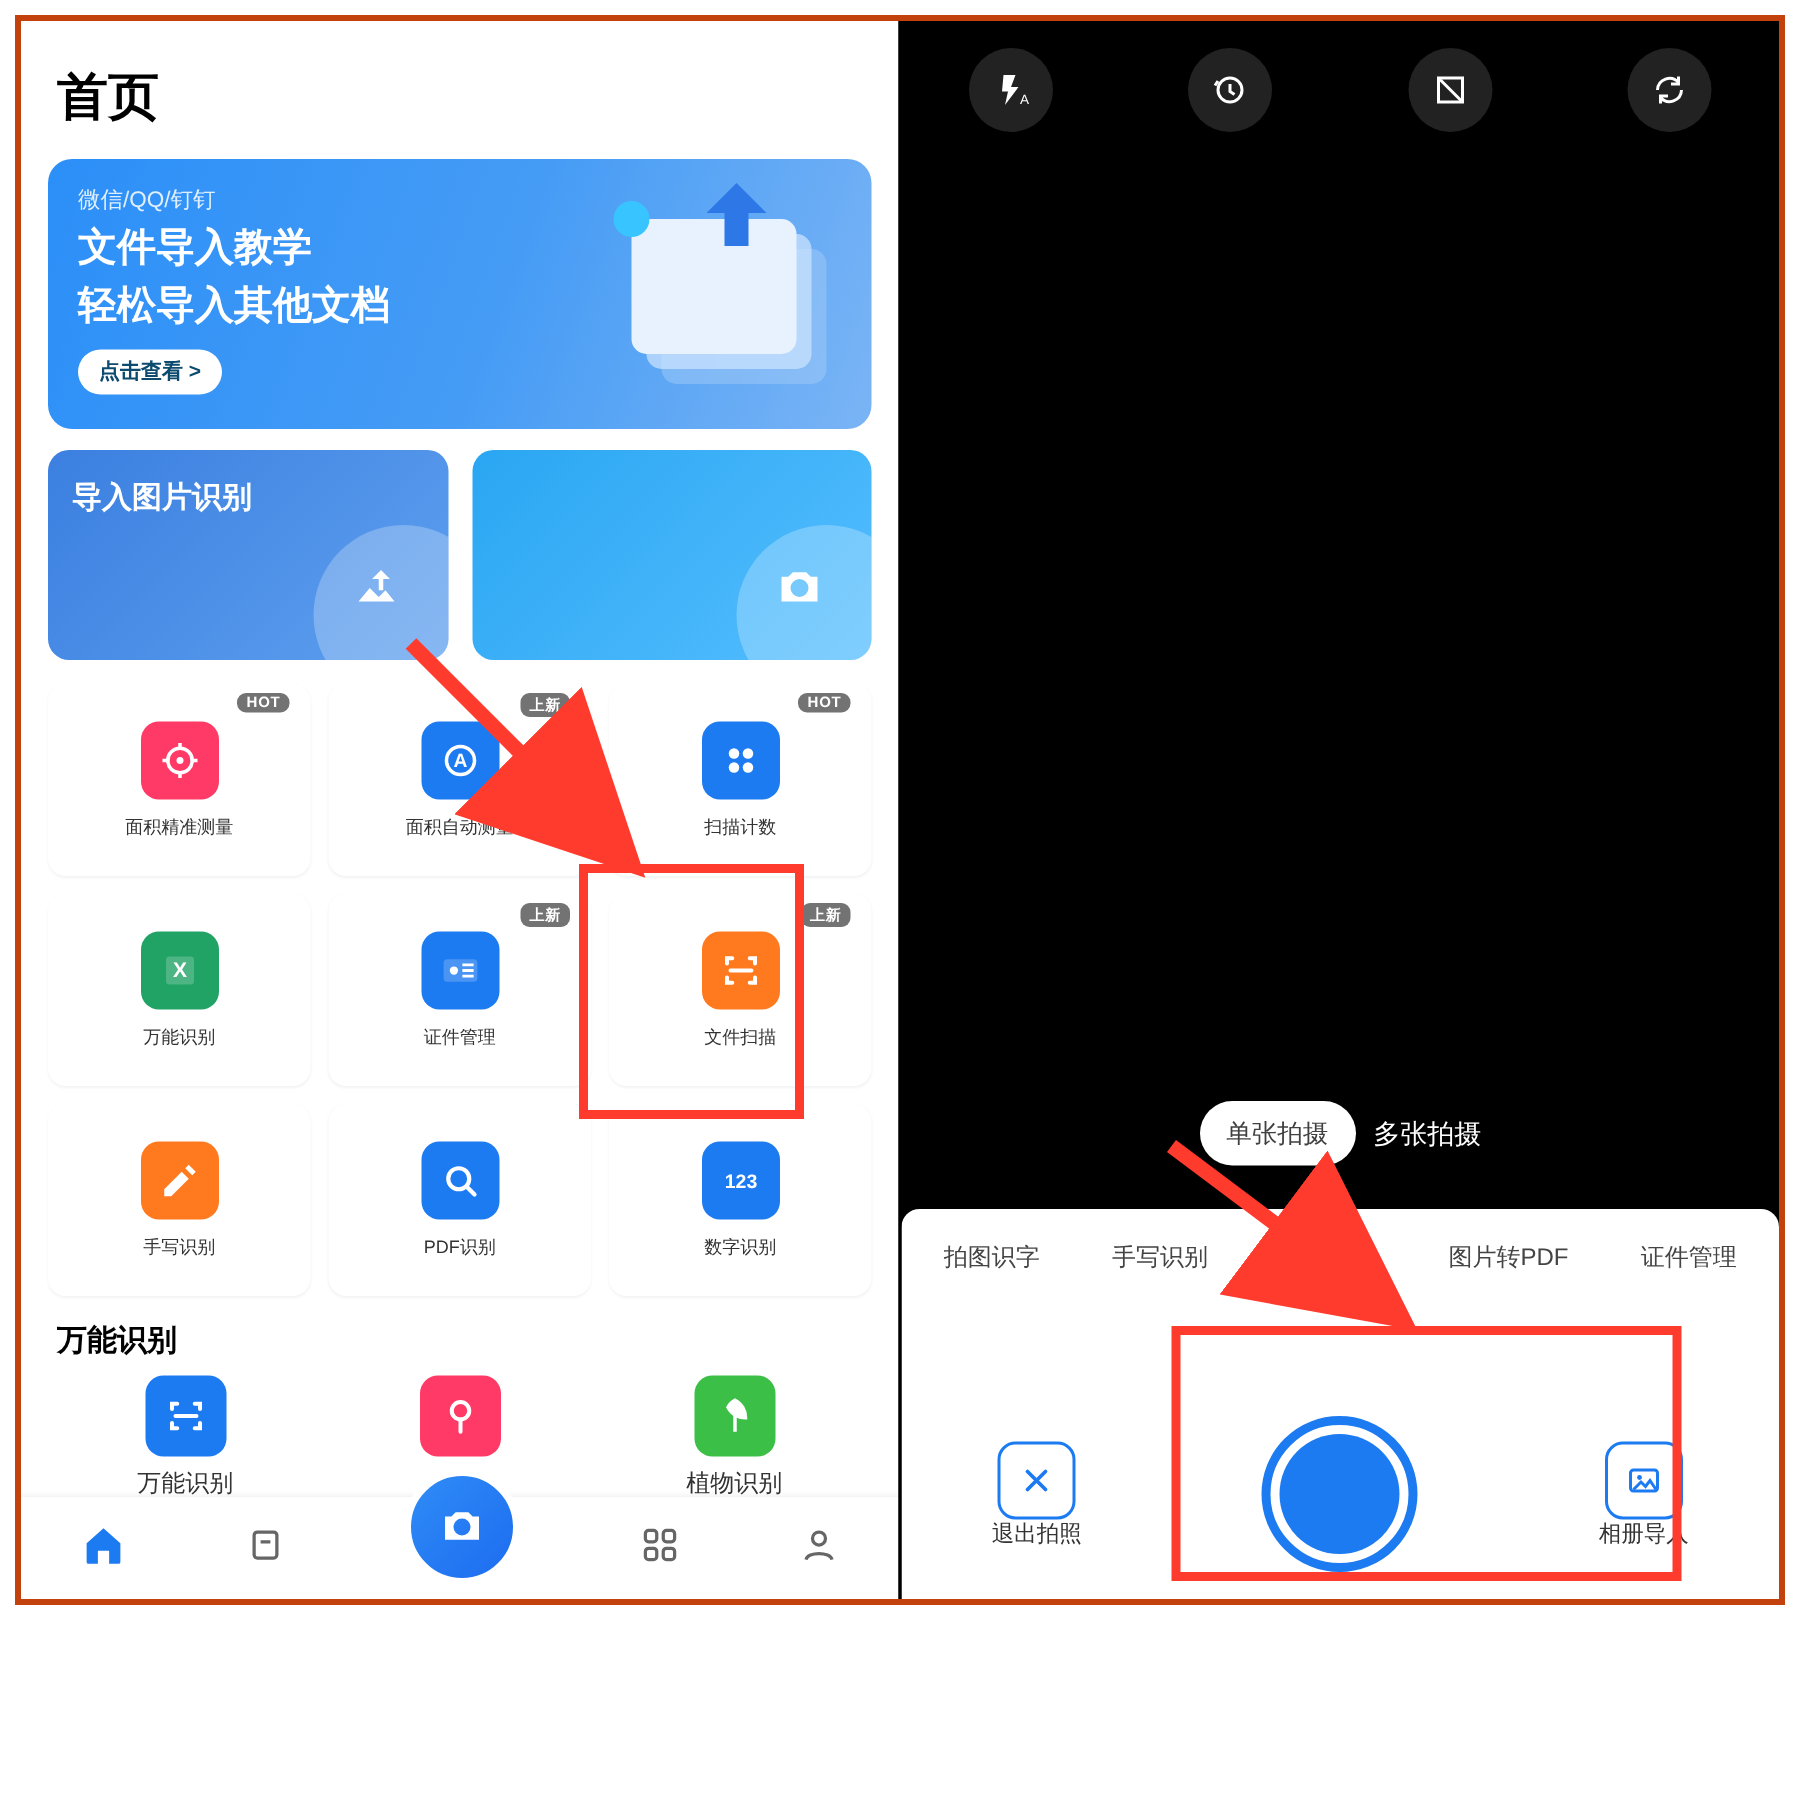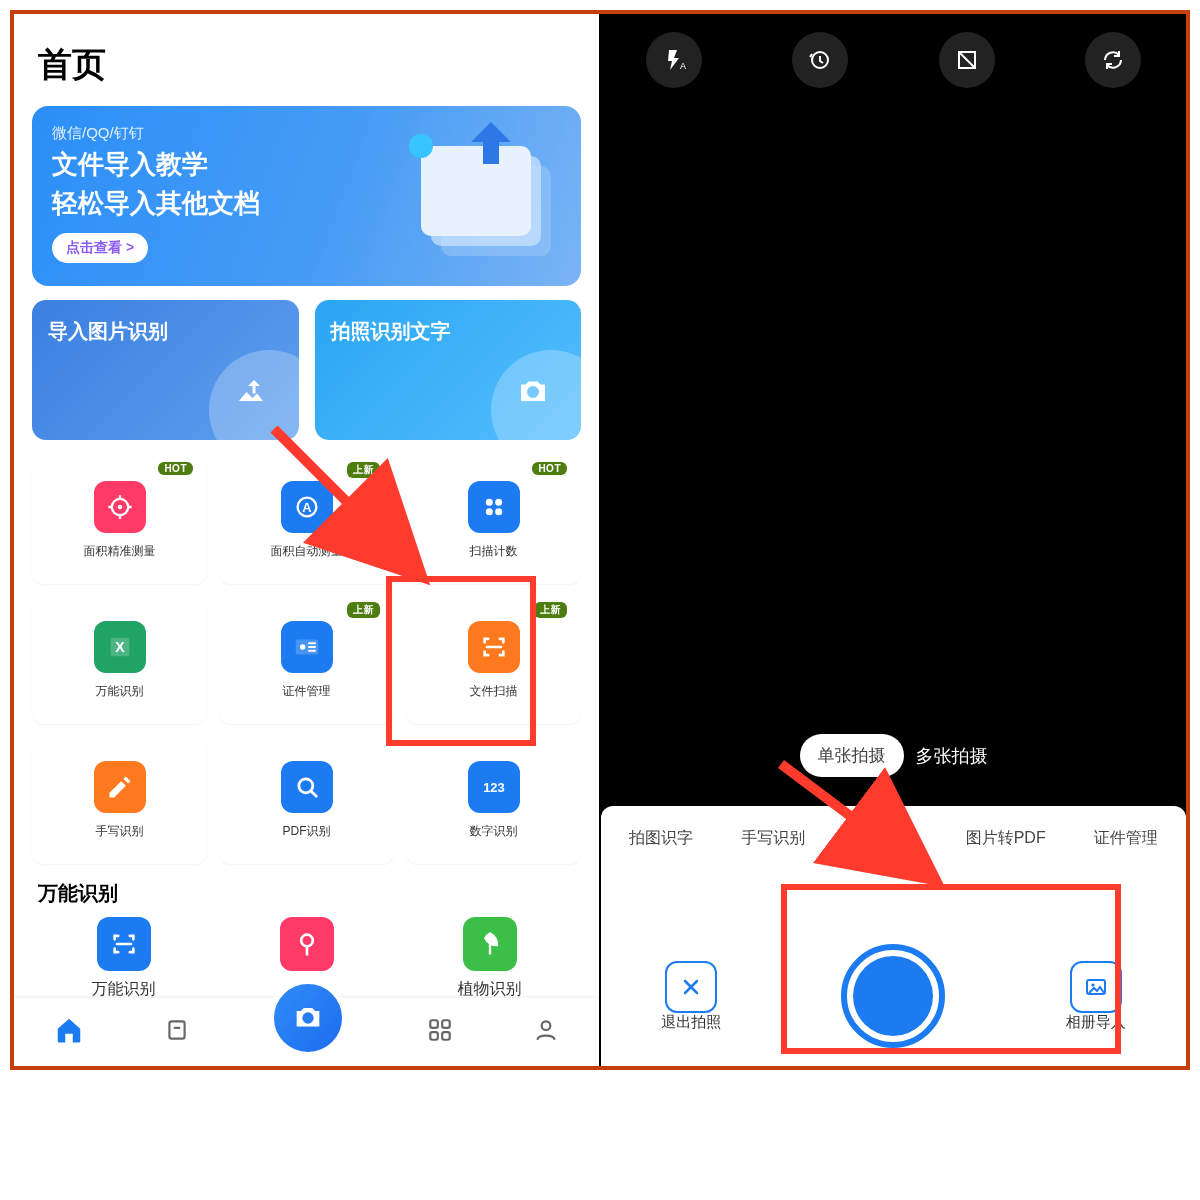--- a/index.html
+++ b/index.html
@@ -42,21 +42,21 @@
     position: relative;
     overflow: hidden;
     min-height: 180px;
   }
   .banner .sub { font-size: 15px; opacity: .85; margin-bottom: 4px; }
   .banner .h1 { font-size: 26px; font-weight: 700; margin-bottom: 4px; }
   .banner .h2 { font-size: 26px; font-weight: 700; margin-bottom: 12px; }
   .banner .btn {
     display: inline-block;
     background: #fff;
-    color: #8b5cf6;
+    color: #0c4a6e;
     font-size: 14px;
     padding: 6px 14px;
     border-radius: 20px;
     font-weight: 600;
   }
   .banner .art {
     position: absolute;
     right: 10px; top: 10px;
     width: 200px; height: 160px;
   }
@@ -112,21 +112,21 @@
     width: 52px; height: 52px;
     border-radius: 12px;
     display: flex;
     align-items: center;
     justify-content: center;
   }
   .tile .t { font-size: 12px; color: #333; }
   .tag {
     position: absolute;
     top: 6px; right: 14px;
-    background: #4d7c0f;
+    background: #737373;
     color: #fff;
     font-size: 10px;
     padding: 1px 6px;
     border-radius: 6px;
     font-weight: 700;
     letter-spacing: .5px;
   }
   .section-head {
     font-size: 20px;
     font-weight: 700;
@@ -303,21 +303,20 @@
     <div class="twocards">
       <div class="card2 cardA">
         <div class="lbl">导入图片识别</div>
         <div class="card-circle">
           <svg viewBox="0 0 24 24">
               <path fill="#fff" d="M4 18l5-6 4 4 3-3 4 5H4zM14 4l-4 4h3v5h2V8h3l-4-4z"></path>
             </svg>
         </div>
       </div>
       <div class="card2 cardB">
-        <div class="lbl">拍照识别文字</div>
         <div class="card-circle">
           <svg viewBox="0 0 24 24">
               <path fill="#fff" d="M4 7h3l2-2h6l2 2h3v11H4V7zm8 9a4 4 0 100-8 4 4 0 000 8z"></path>
             </svg>
         </div>
       </div>
     </div>
 
     <div class="grid3">
 

